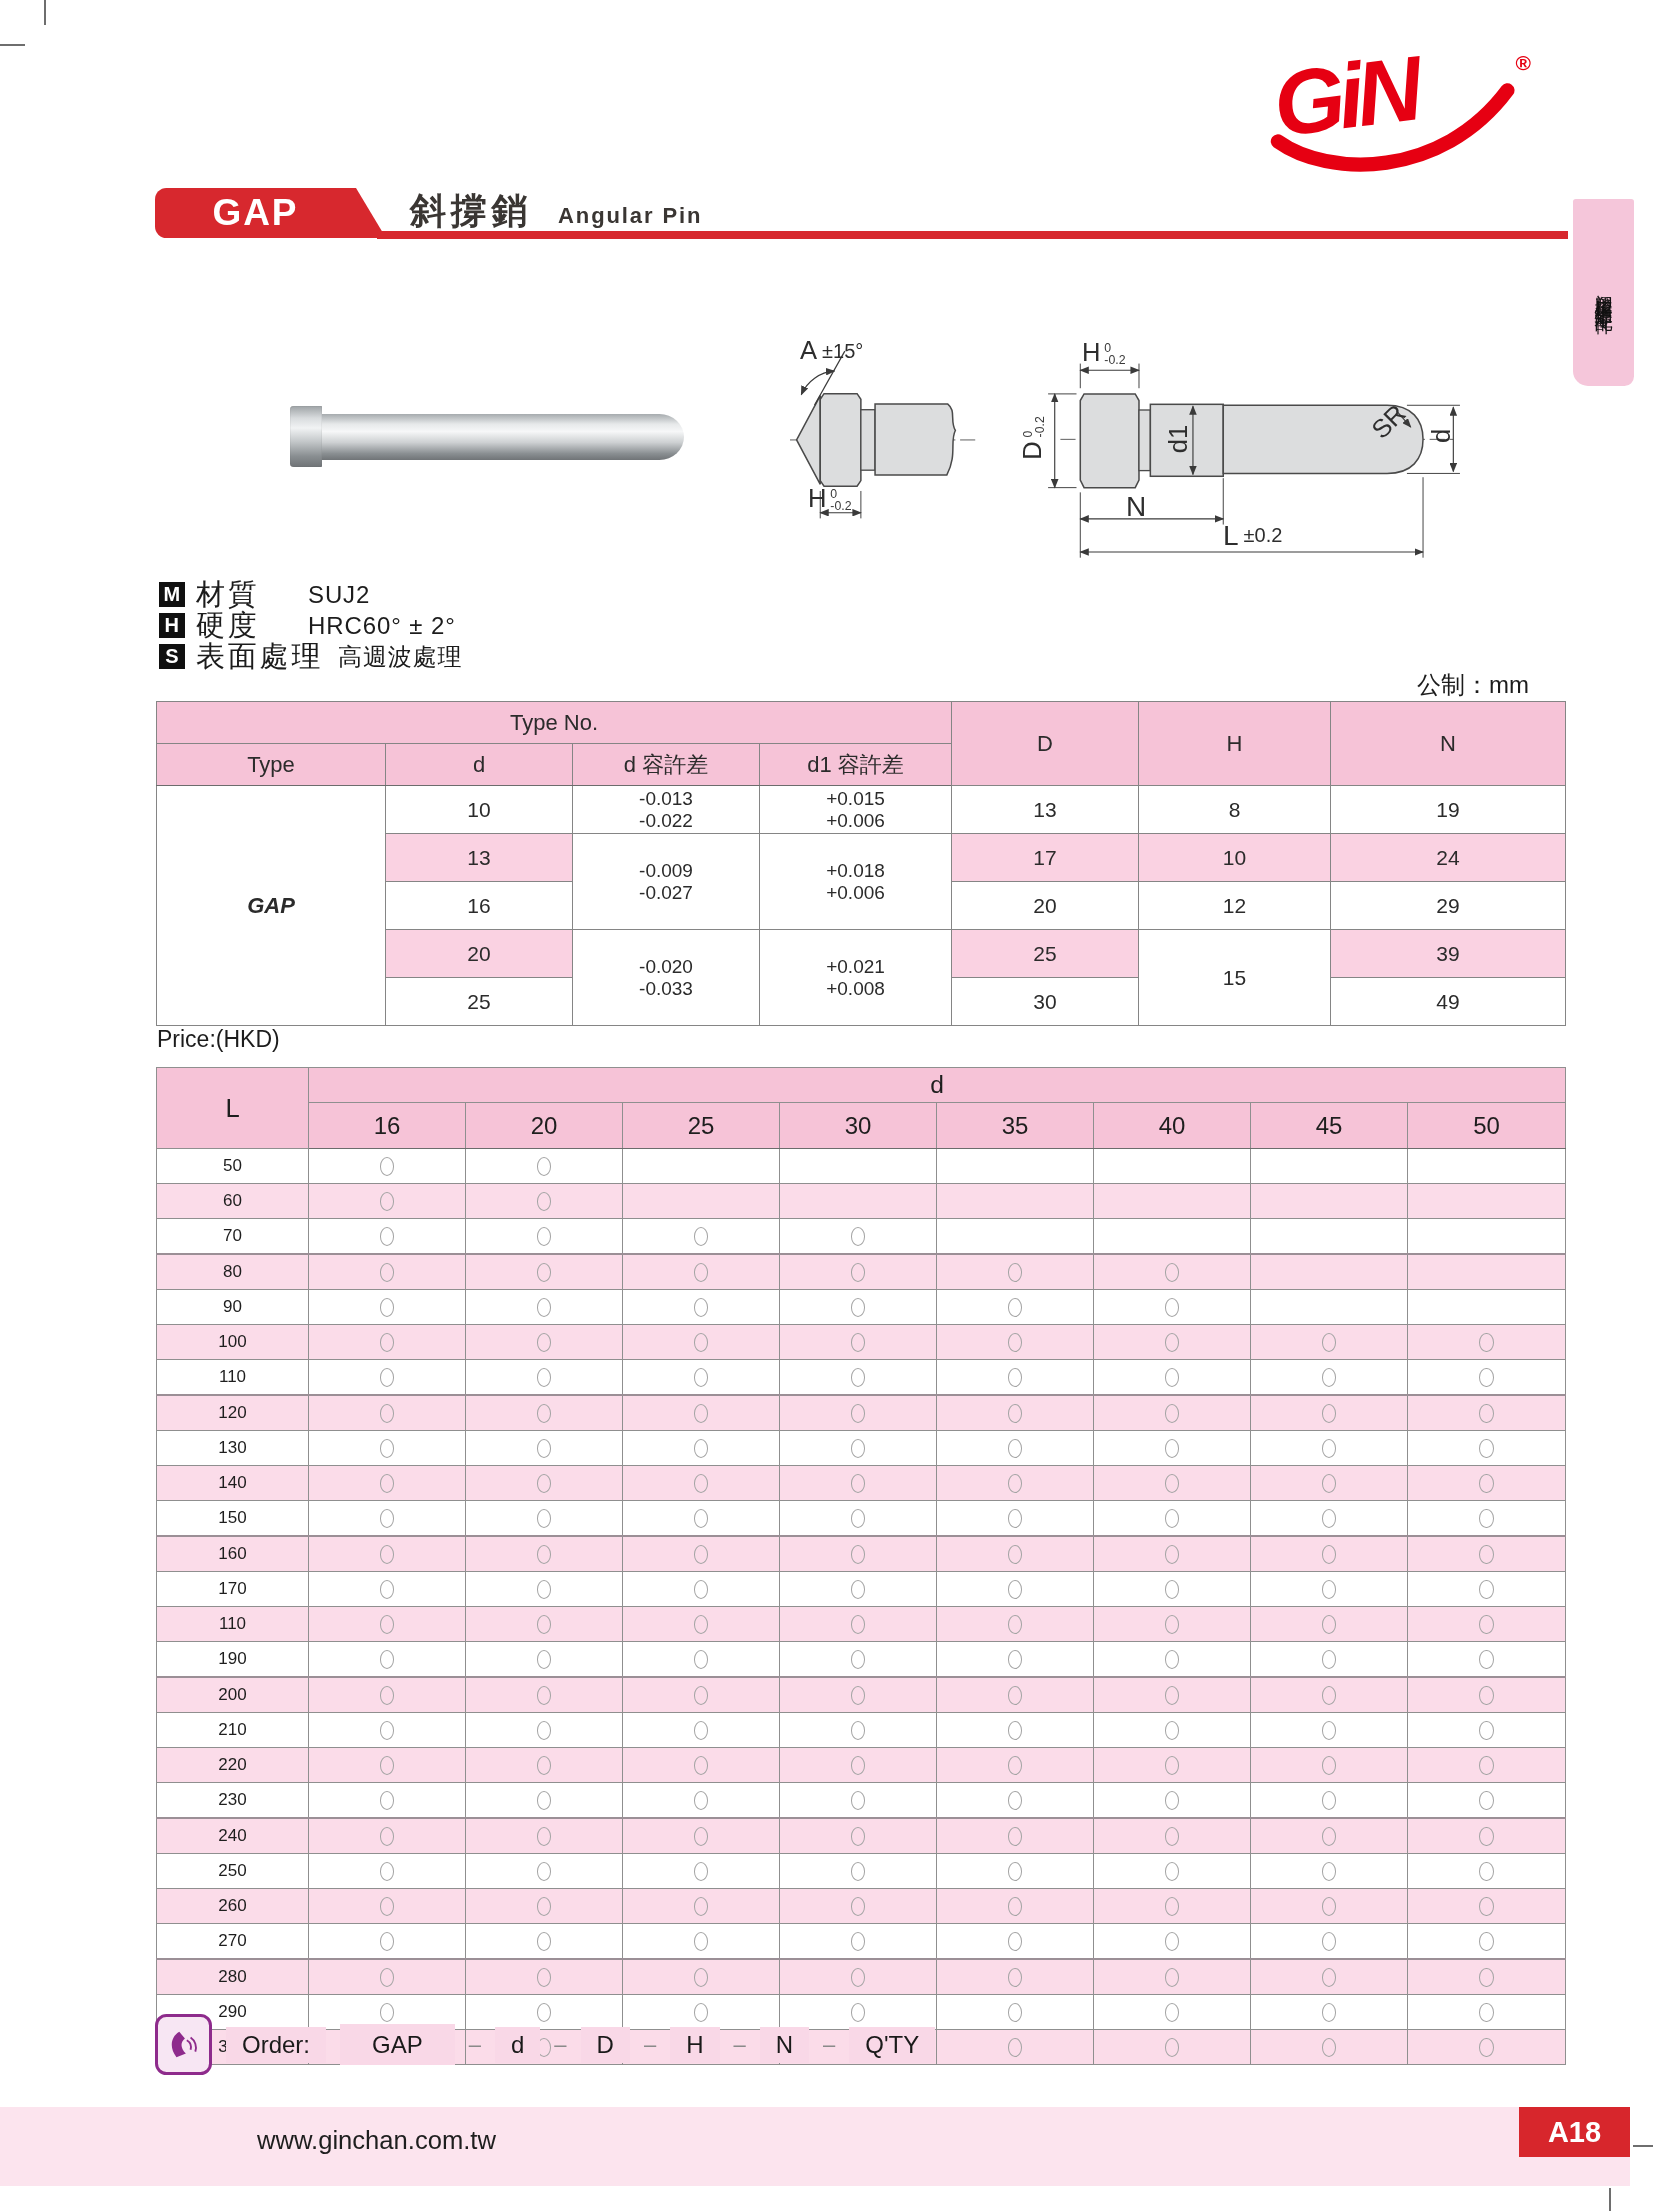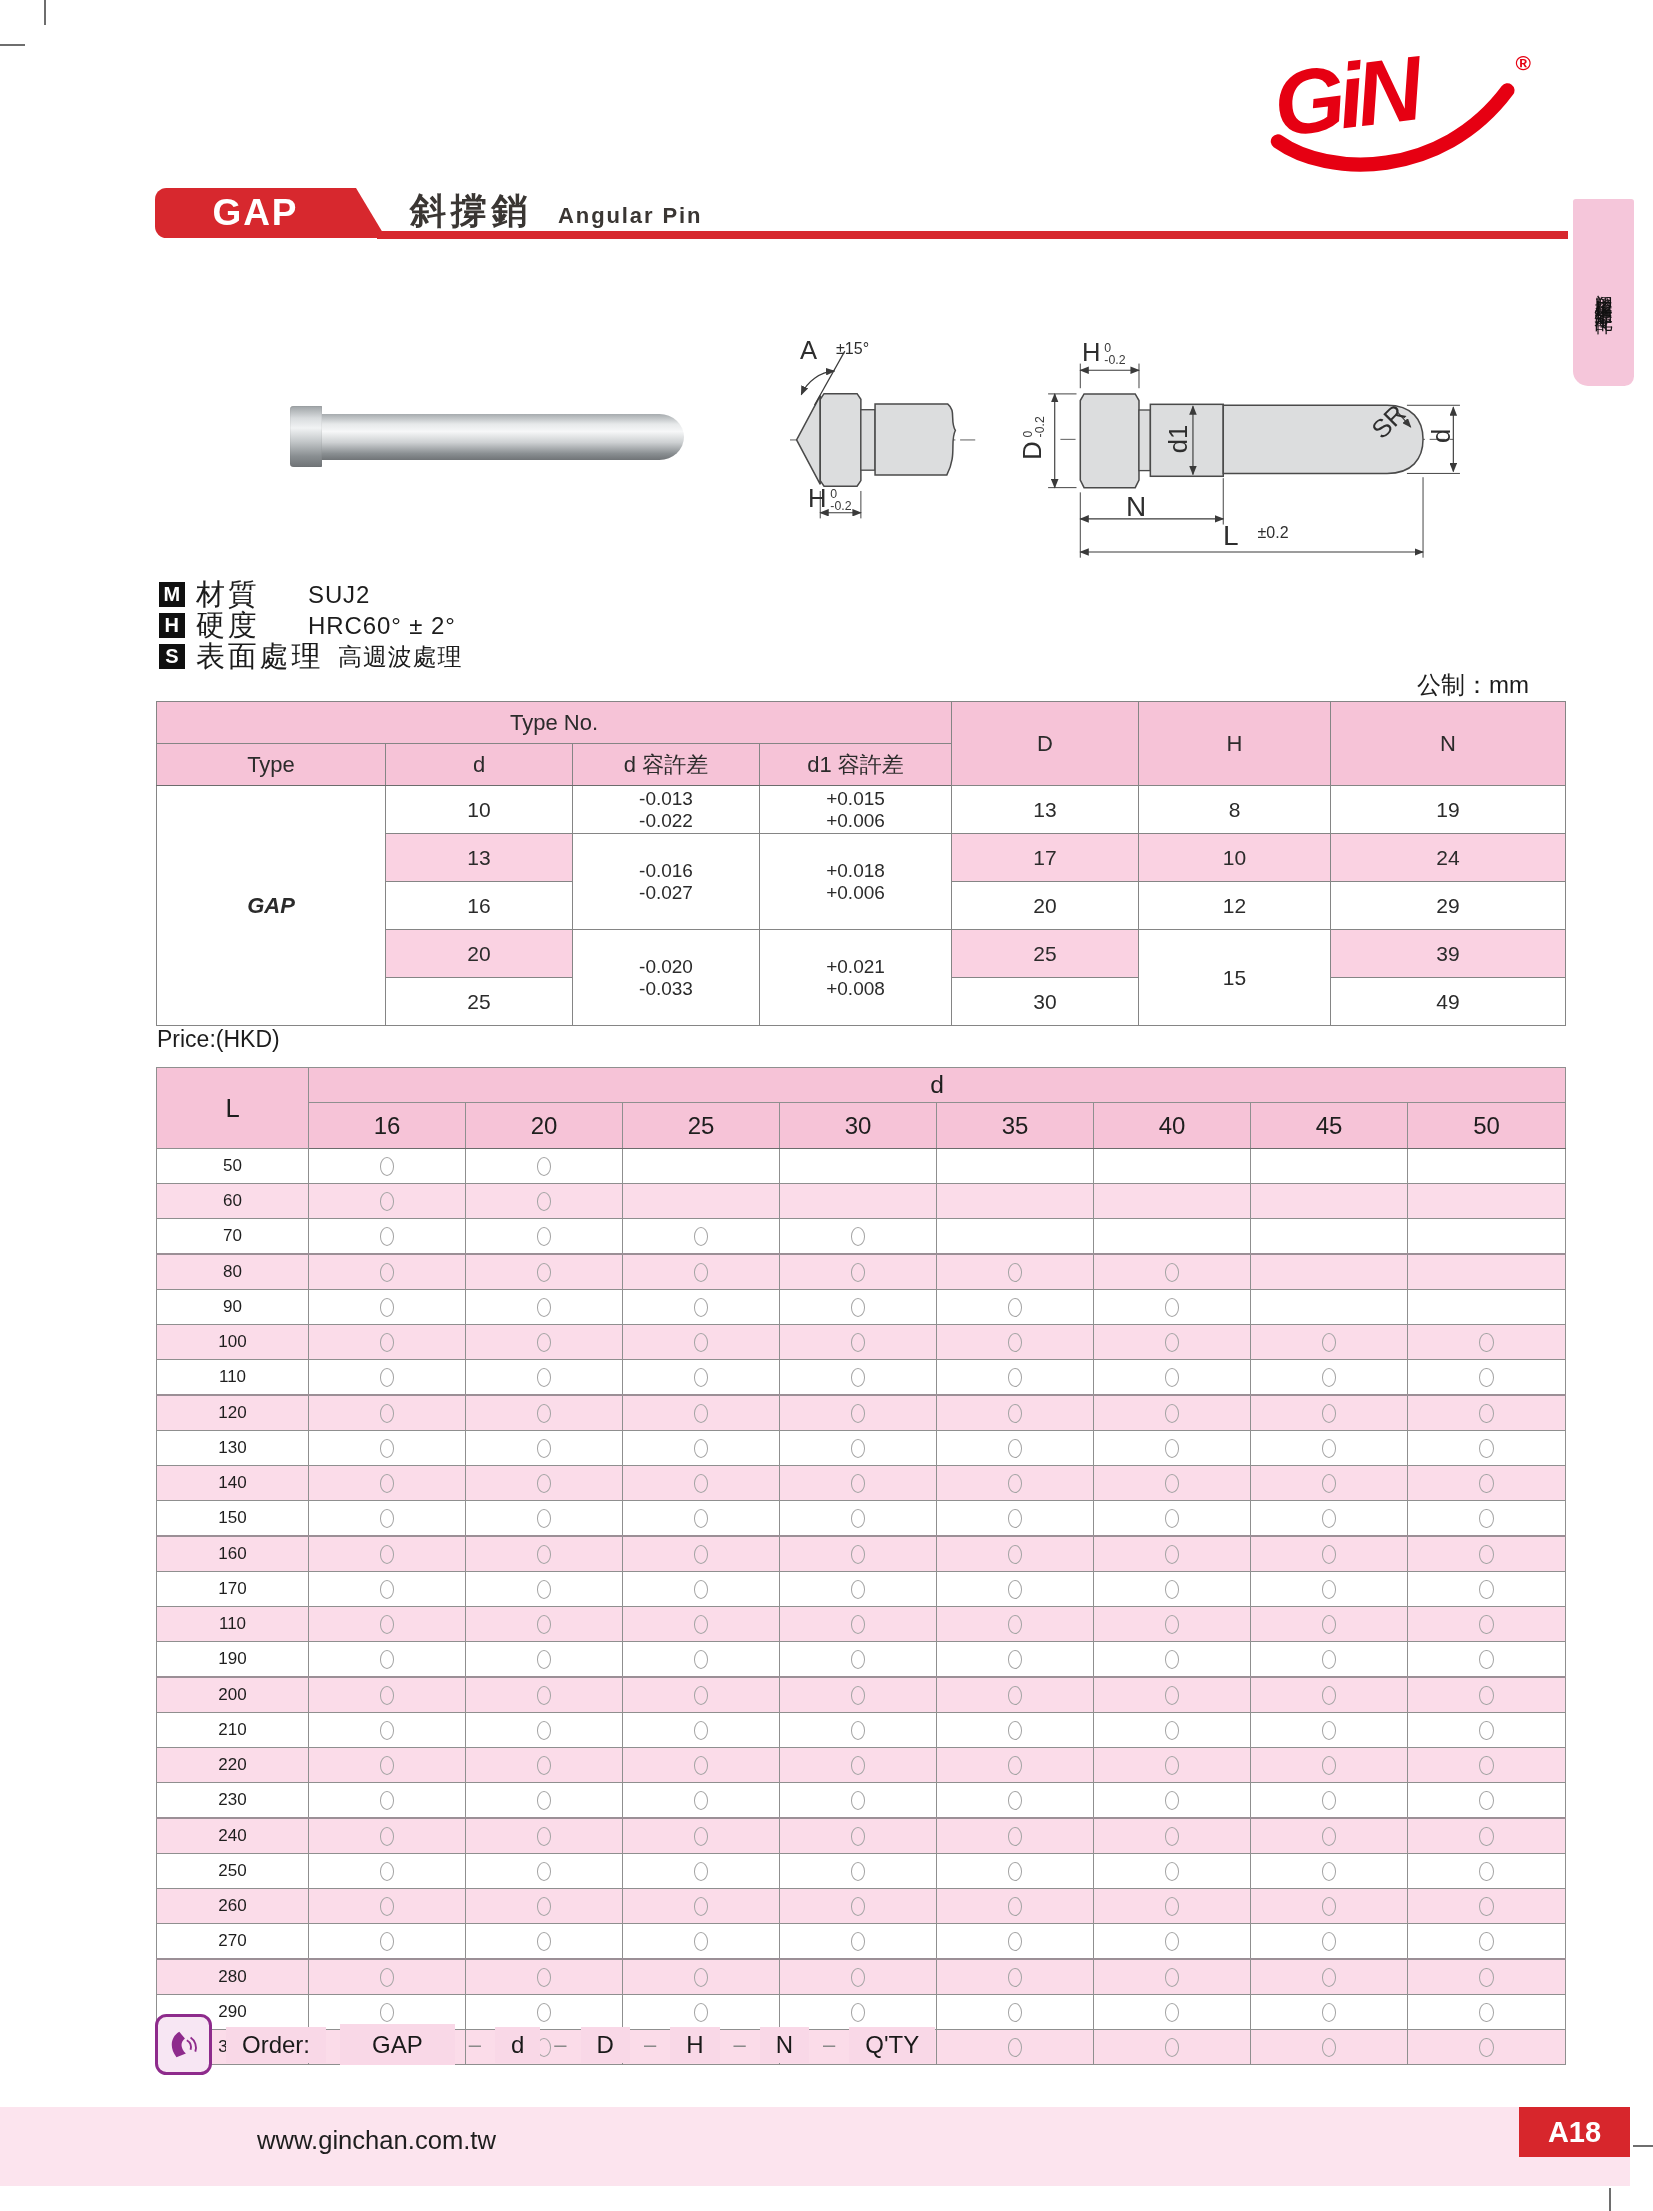--- a/index.html
+++ b/index.html
@@ -90,21 +90,21 @@
   .footer-web{position:absolute;left:257px;top:2126px;font-size:25.6px;color:#1e1e1e;}
   .footer-tel{position:absolute;left:944px;top:2126px;font-size:25.6px;color:#1e1e1e;display:flex;gap:36px;}
   .page-badge{position:absolute;left:1519px;top:2107px;width:111px;height:50px;background:#d7262c;
               display:flex;align-items:center;justify-content:center;color:#fff;font-size:29px;font-weight:bold;}
 
   
   .dim-label{position:absolute;display:flex;align-items:flex-start;color:#2e2e2e;line-height:1;white-space:nowrap;}
   .dim-base{font-size:25.6px;}
   .dim-base.big{font-size:28px;}
   .dim-stack{display:flex;flex-direction:column;margin-left:3.8px;font-size:12.3px;line-height:12.3px;padding-top:1.9px;color:#3a3a3a;}
-  .dim-small{font-size:16px;margin-left:19px;padding-top:2.8px;}
+  .dim-small{font-size:20px;margin-left:5px;padding-top:2.8px;}
   .rot90{transform:translate(-50%,-50%) rotate(-90deg);}
   .rot45{transform:translate(-50%,-50%) rotate(-45deg);}
   .drawing-svg{position:absolute;}
 </style>
 </head>
 <body>
 
 <div class="page">
 
   <div class="crop" style="left:44px;top:0;width:1.9px;height:24.6px;"></div>
@@ -296,21 +296,21 @@
             </div>
           </td>
         <td>13</td>
         <td>8</td>
         <td>19</td>
       </tr>
       <tr class="brow gsep">
         <td class="bpk">13</td>
         <td rowspan="2">
             <div class="tol">
-              <span>-0.016</span>
+              <span>-0.009</span>
               <span>-0.027</span>
             </div>
           </td>
         <td rowspan="2">
             <div class="tol">
               <span>+0.018</span>
               <span>+0.006</span>
             </div>
           </td>
         <td class="bpk">17</td>

